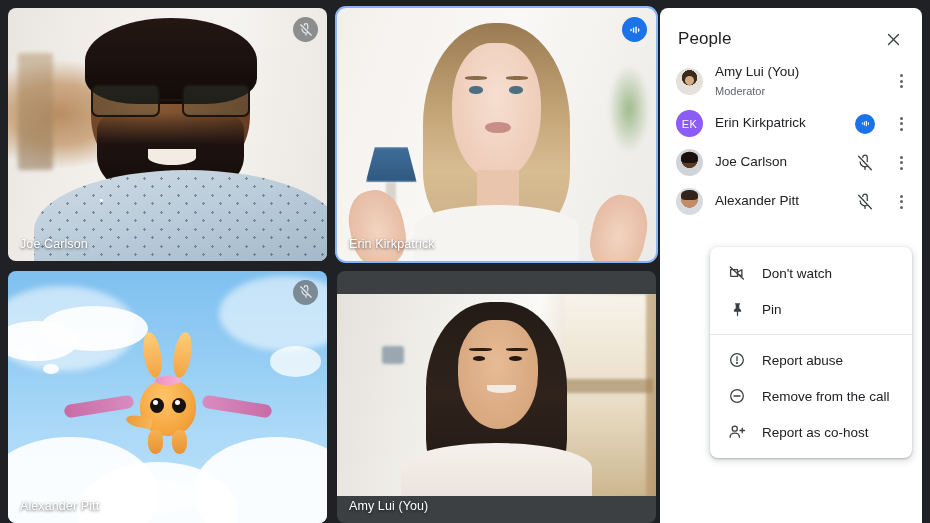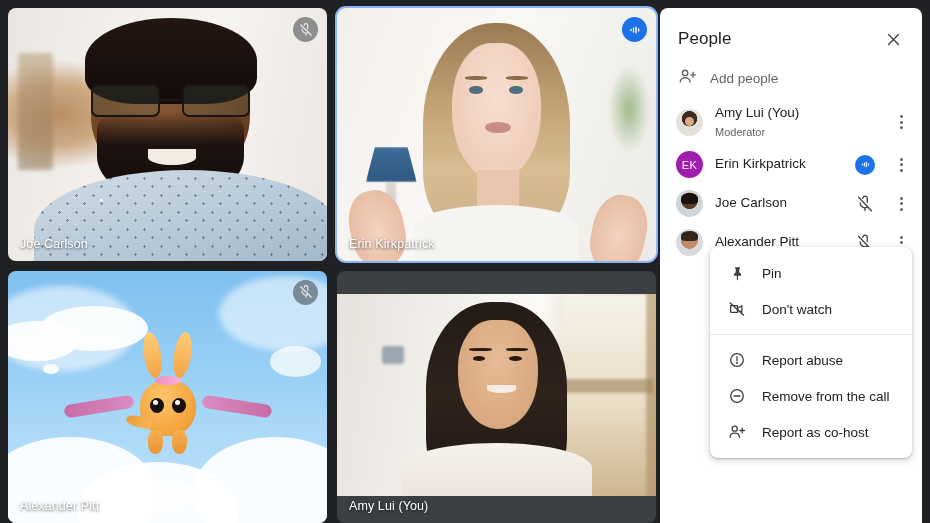--- a/index.html
+++ b/index.html
@@ -496,48 +496,37 @@
     <div class="panel-header">
       <div class="panel-title">People</div>
       <div class="close-btn">
         <svg width="17" height="17" viewBox="0 0 24 24" fill="none" stroke="#3c4043" stroke-width="1.9" stroke-linecap="round">
           <line x1="5" y1="5" x2="19" y2="19"></line>
             <line x1="19" y1="5" x2="5" y2="19"></line>
         </svg>
       </div>
     </div>
 
-    <div class="add-people">
-      <span>
-        <svg width="19" height="19" viewBox="0 0 24 24" fill="none" stroke="#5f6368" stroke-width="1.7" stroke-linecap="round" stroke-linejoin="round">
-          <circle cx="9" cy="7.5" r="3.4"></circle>
-          <path d="M2.8 19c0-3.3 2.8-5.4 6.2-5.4s6.2 2.1 6.2 5.4"></path>
-          <line x1="19" y1="7" x2="19" y2="13"></line>
-            <line x1="16" y1="10" x2="22" y2="10"></line>
-        </svg>
-      </span>
-      <span class="add-people-label">Add people</span>
-    </div>
 
     <div class="person-row">
       <div class="avatar photo-amy"></div>
       <div class="person-names">
         <div class="person-name">Amy Lui (You)</div>
         <div class="person-role">Moderator</div>
       </div>
       <div class="person-state"></div>
       <div class="kebab">
           <span></span>
           <span></span>
           <span></span>
         </div>
     </div>
 
     <div class="person-row">
-      <div class="avatar" style="background:#a21caf">
+      <div class="avatar" style="background:#8b5cf6">
         <span>EK</span>
       </div>
       <div class="person-names">
         <div class="person-name">Erin Kirkpatrick</div>
       </div>
       <div class="person-state">
         <div class="speaking-pill">
           <svg width="11" height="11" viewBox="0 0 24 24" fill="#ffffff">
             <rect x="4" y="10" width="2.4" height="4" rx="1.2"></rect>
             <rect x="8.3" y="7.5" width="2.4" height="9" rx="1.2"></rect>
@@ -592,36 +581,36 @@
           <span></span>
         </div>
     </div>
 
   </div>
 
   <div class="context-menu">
 
     <div class="menu-item">
       <span class="menu-icon">
-        <svg width="17" height="17" viewBox="0 0 24 24" fill="#3c4043">
-          <path d="M8.5 3h7v2h-1v5.2l2.6 2.6V15H12.9v5.5l-.9 1.5-.9-1.5V15H6.9v-2.2l2.6-2.6V5h-1z"></path>
-        </svg>
-      </span>
-      <span>Pin</span>
-    </div>
-
-    <div class="menu-item">
-      <span class="menu-icon">
         <svg width="18" height="18" viewBox="0 0 24 24" fill="none" stroke="#3c4043" stroke-width="1.8" stroke-linecap="round" stroke-linejoin="round">
           <path d="M3.5 7.5h9.2v9H4.6a1.1 1.1 0 0 1-1.1-1.1z"></path>
           <path d="M12.7 11l5.8-3.3v8.6L12.7 13"></path>
           <line x1="3" y1="4" x2="20.5" y2="20"></line>
         </svg>
       </span>
       <span>Don't watch</span>
+    </div>
+
+    <div class="menu-item">
+      <span class="menu-icon">
+        <svg width="17" height="17" viewBox="0 0 24 24" fill="#3c4043">
+          <path d="M8.5 3h7v2h-1v5.2l2.6 2.6V15H12.9v5.5l-.9 1.5-.9-1.5V15H6.9v-2.2l2.6-2.6V5h-1z"></path>
+        </svg>
+      </span>
+      <span>Pin</span>
     </div>
 
     <div class="menu-sep"></div>
 
     <div class="menu-item">
       <span class="menu-icon">
         <svg width="18" height="18" viewBox="0 0 24 24" fill="none" stroke="#3c4043" stroke-width="1.7" stroke-linecap="round">
           <circle cx="12" cy="12" r="8.4"></circle>
             <line x1="12" y1="7.6" x2="12" y2="13"></line>
           <circle cx="12" cy="16" r=".6" fill="#3c4043"></circle>

